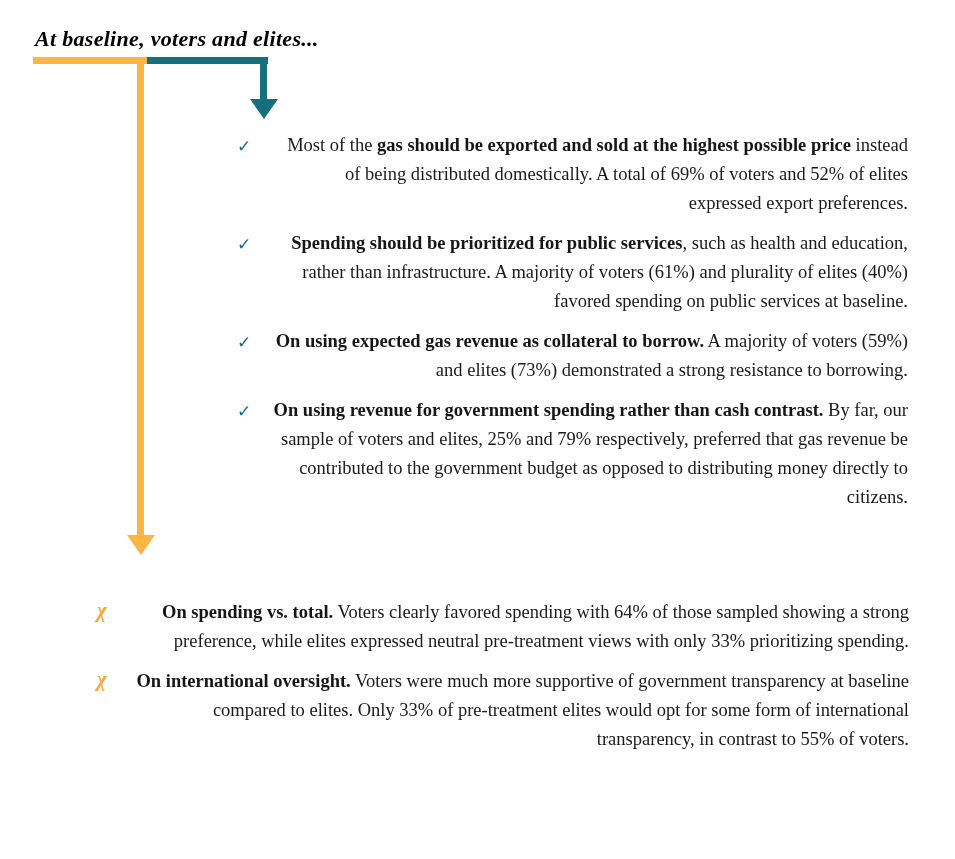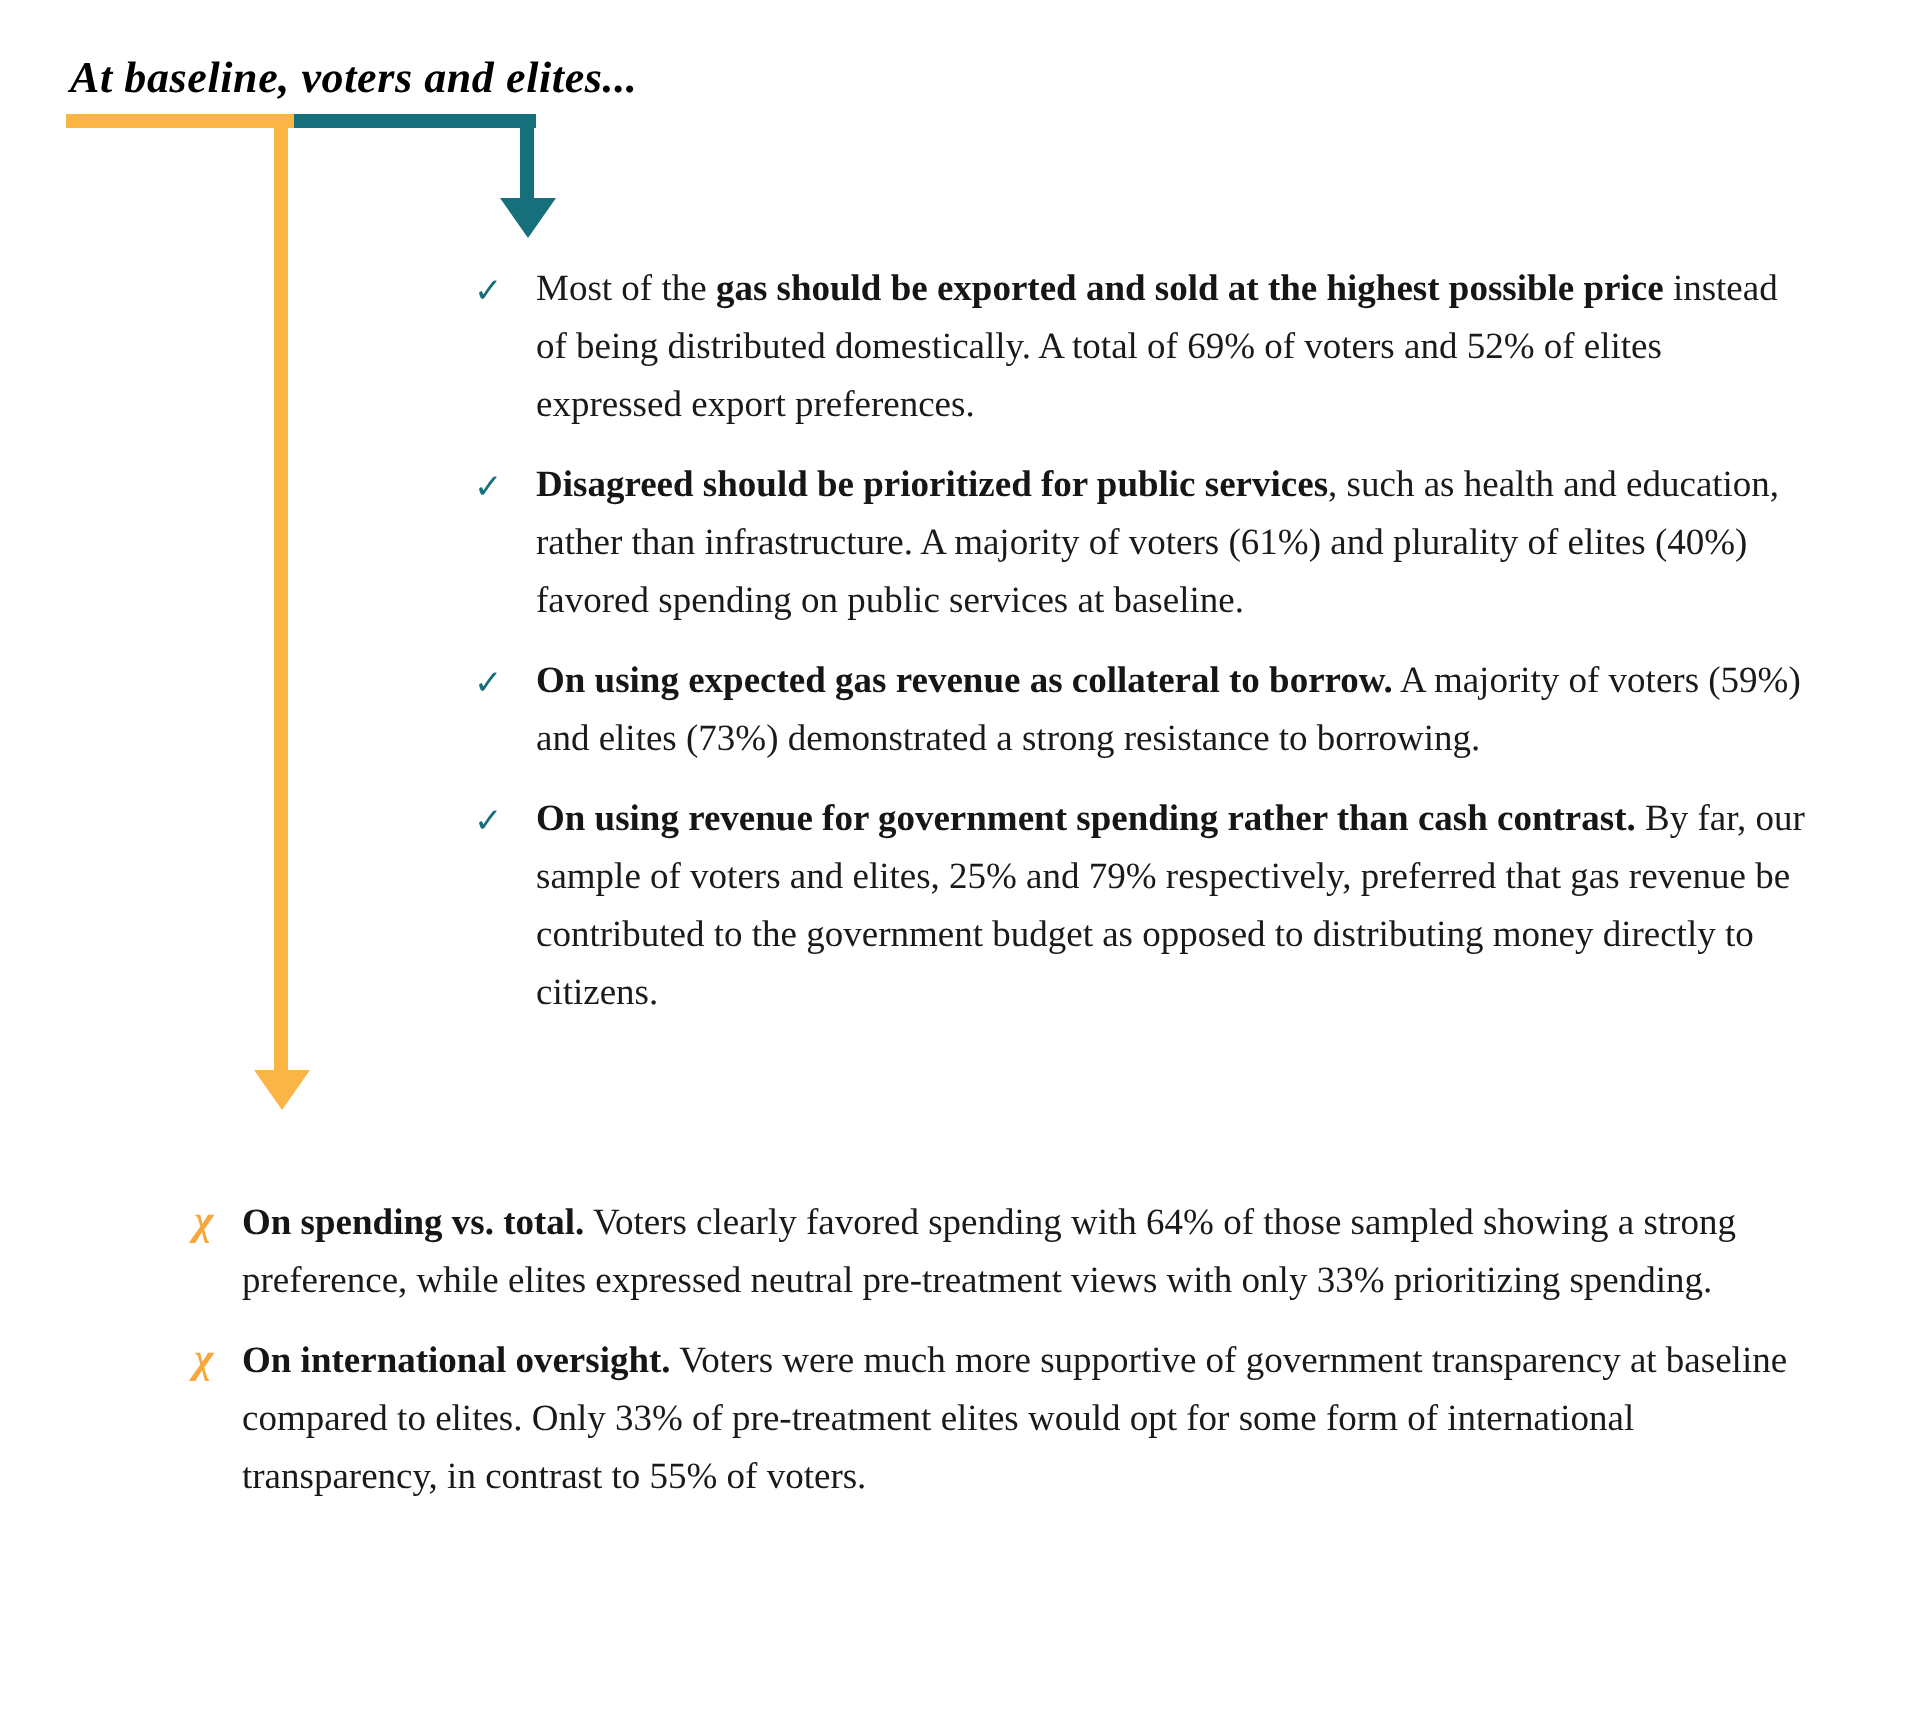--- a/index.html
+++ b/index.html
@@ -35,21 +35,21 @@
   .section-heading{
     font-style:italic;font-size:21px;line-height:28px;color:#111;margin:0;
     font-weight:normal;
   }
   .section-agreed .section-heading{margin-bottom:12px;}
   .section-disagreed .section-heading{margin-left:3px;margin-bottom:7px;}
 
   .item{position:relative;margin-bottom:11px;font-size:18.5px;line-height:29px;}
   .section-agreed .item{padding-left:35px;width:640px;}
   .section-disagreed .item{padding-left:24px;width:788px;}
-  .item p{margin:0;}
+  .item p{margin:0;text-align:right;}
   .item b{color:#161616;}
 
   .marker{position:absolute;display:block;}
   .check-icon{
     left:4px;top:1px;color:#15707B;font-weight:bold;font-size:17px;
     font-family:"DejaVu Sans",sans-serif;
   }
   .chi-icon{
     left:0;top:-2px;color:#F7A83C;font-weight:bold;font-style:italic;font-size:21px;
   }
@@ -71,21 +71,21 @@
 
   <div class="section section-agreed">
 
     <div class="item">
       <span class="marker check-icon">✓</span>
       <p><span>Most of the </span><b>gas should be exported and sold at the highest possible price</b><span> instead of being distributed domestically. A total of 69% of voters and 52% of elites expressed export preferences.</span></p>
     </div>
 
     <div class="item">
       <span class="marker check-icon">✓</span>
-      <p><span></span><b>Disagreed should be prioritized for public services</b><span>, such as health and education, rather than infrastructure. A majority of voters (61%) and plurality of elites (40%) favored spending on public services at baseline.</span></p>
+      <p><span></span><b>Spending should be prioritized for public services</b><span>, such as health and education, rather than infrastructure. A majority of voters (61%) and plurality of elites (40%) favored spending on public services at baseline.</span></p>
     </div>
 
     <div class="item">
       <span class="marker check-icon">✓</span>
       <p><span></span><b>On using expected gas revenue as collateral to borrow.</b><span> A majority of voters (59%) and elites (73%) demonstrated a strong resistance to borrowing.</span></p>
     </div>
 
     <div class="item">
       <span class="marker check-icon">✓</span>
       <p><span></span><b>On using revenue for government spending rather than cash contrast.</b><span> By far, our sample of voters and elites, 25% and 79% respectively, preferred that gas revenue be contributed to the government budget as opposed to distributing money directly to citizens.</span></p>

